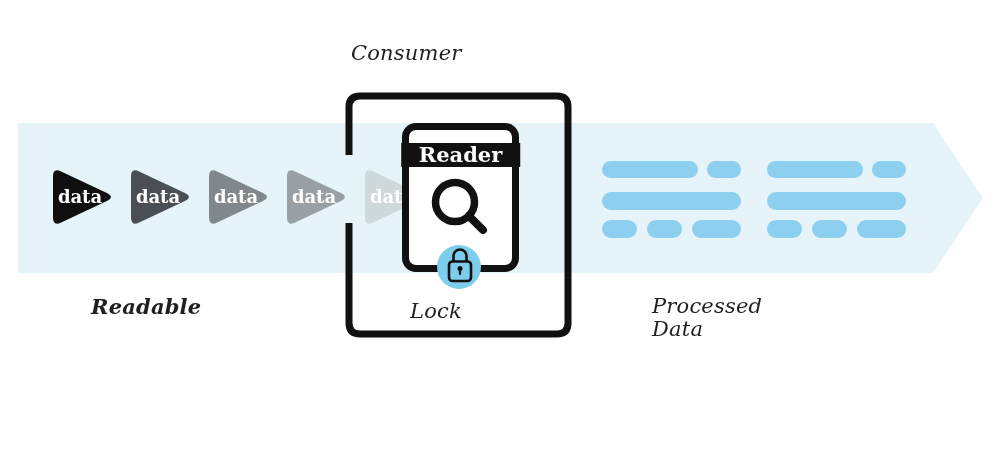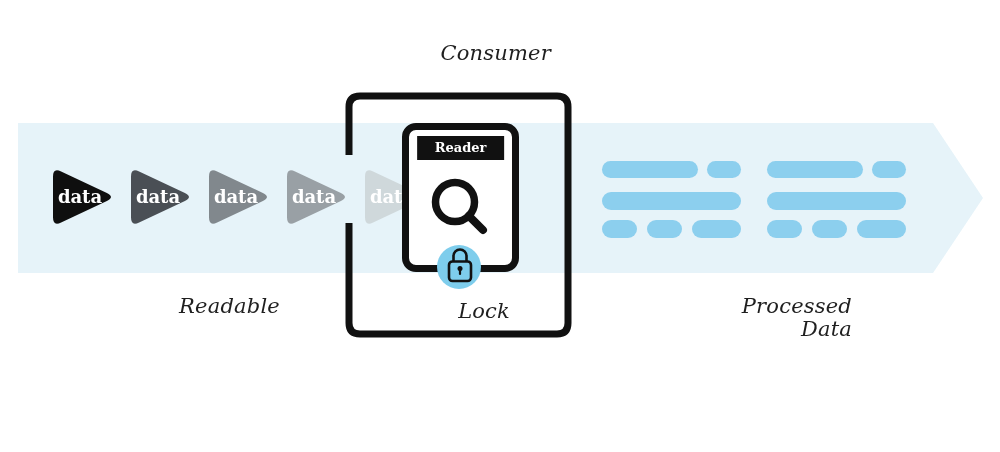--- a/index.html
+++ b/index.html
@@ -8,21 +8,21 @@
     font-family:"DejaVu Serif","Liberation Serif",serif;
   }
   .abs{position:absolute;}
   svg{display:block;}
 
   
   #band-svg{left:0;top:0;z-index:1;}
 
   
   .diagram-label{
-    z-index:2;text-align:right;font-style:italic;font-size:21px;line-height:23px;
+    z-index:2;text-align:left;font-style:italic;font-size:21px;line-height:23px;
     color:#1f1f1f;letter-spacing:.2px;
   }
 
   
   .dash-group{z-index:3;width:139px;height:78px;}
   .dash{position:absolute;background:var(--blue);border-radius:9px;}
   .d-r1a{left:0;top:0;width:96px;height:17px;}
   .d-r1b{left:105px;top:0;width:34px;height:17px;}
   .d-r2a{left:0;top:31px;width:139px;height:18px;}
   .d-r3a{left:0;top:59px;width:35px;height:18px;}
@@ -35,37 +35,37 @@
     position:absolute;left:1px;top:0;width:52px;height:62px;line-height:62px;
     text-align:center;font-weight:bold;font-size:18px;color:var(--chunk_text);
   }
 
   
   .reader-card{
     z-index:5;left:402px;top:123px;width:117px;height:149px;box-sizing:border-box;
     background:#fff;border:7px solid var(--ink);border-radius:14px;
   }
   .reader-tag{
-    position:absolute;left:50%;transform:translateX(-50%);top:6px;
-    background:var(--ink);color:#fff;font-weight:bold;font-size:13px;
+    position:absolute;left:50%;transform:translateX(-50%);top:13px;
+    background:var(--ink);color:#fff;font-weight:bold;font-size:21px;
     line-height:24px;padding:0 18px;white-space:nowrap;
   }
   .magnifier{position:absolute;left:6px;top:32px;}
 
   
   #consumer-svg{left:0;top:0;z-index:6;}
 
   
   .lock-badge{
     z-index:7;left:437px;top:245px;width:44px;height:44px;border-radius:50%;
     background:var(--lock_bg);
   }
 
   .lbl-consumer{left:351px;top:42px;width:200px;}
-  .lbl-readable{left:80px;top:295px;width:200px;}
+  .lbl-readable{left:91px;top:295px;width:200px;font-weight:bold;}
   .lbl-lock{left:410px;top:300px;width:100px;}
   .lbl-processed{left:652px;top:295px;width:200px;}
 </style>
 </head>
 <body>
 
 <div class="canvas">
 
   <svg id="band-svg" class="abs" width="1000" height="452" viewBox="0 0 1000 452">
     <path d="M18,123 L933,123 L983,198 L933,273 L18,273 Z" fill="var(--band)"></path>

